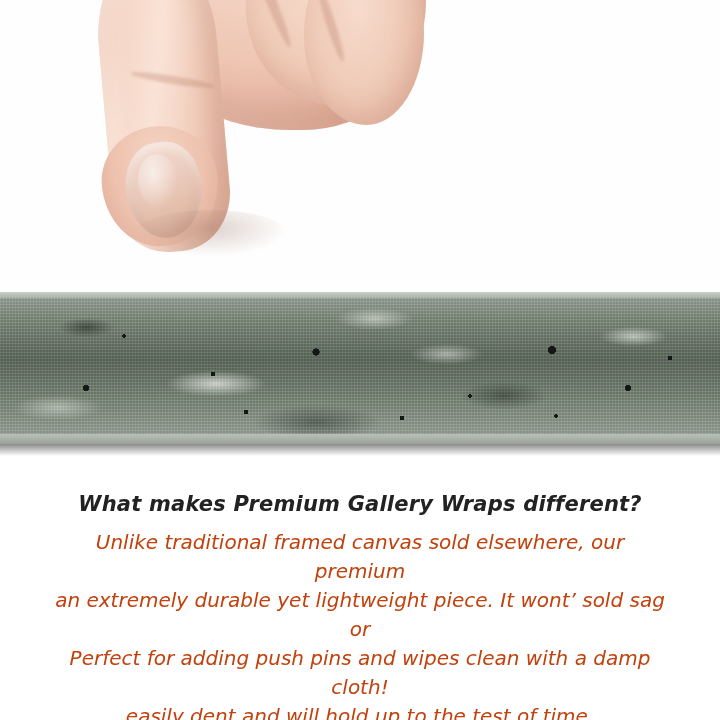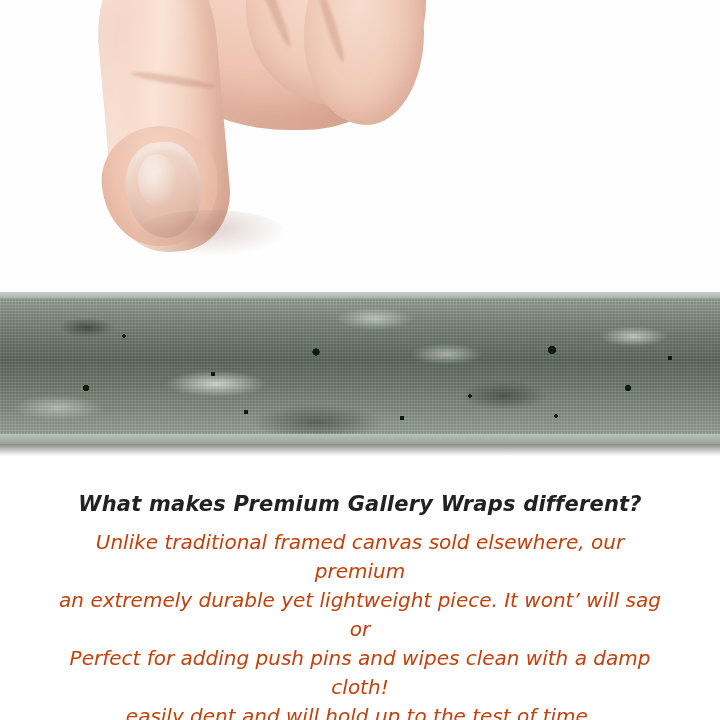--- a/index.html
+++ b/index.html
@@ -264,19 +264,19 @@
     <div class="speckle"></div>
     <div class="wrap-top-edge"></div>
     <div class="wrap-bevel"></div>
     <div class="wrap-shadow"></div>
   </div>
 
   <div class="caption">
     <p class="caption-heading">What makes Premium Gallery Wraps different?</p>
     <div class="caption-body">
       <span class="line">Unlike traditional framed canvas sold elsewhere, our premium</span>
-      <span class="line">an extremely durable yet lightweight piece. It wont’ will sag or</span>
+      <span class="line">an extremely durable yet lightweight piece. It wont’ sold sag or</span>
       <span class="line">Perfect for adding push pins and wipes clean with a damp cloth!</span>
       <span class="line">easily dent and will hold up to the test of time.</span>
     </div>
   </div>
 
 </div>
 
 </body></html>

